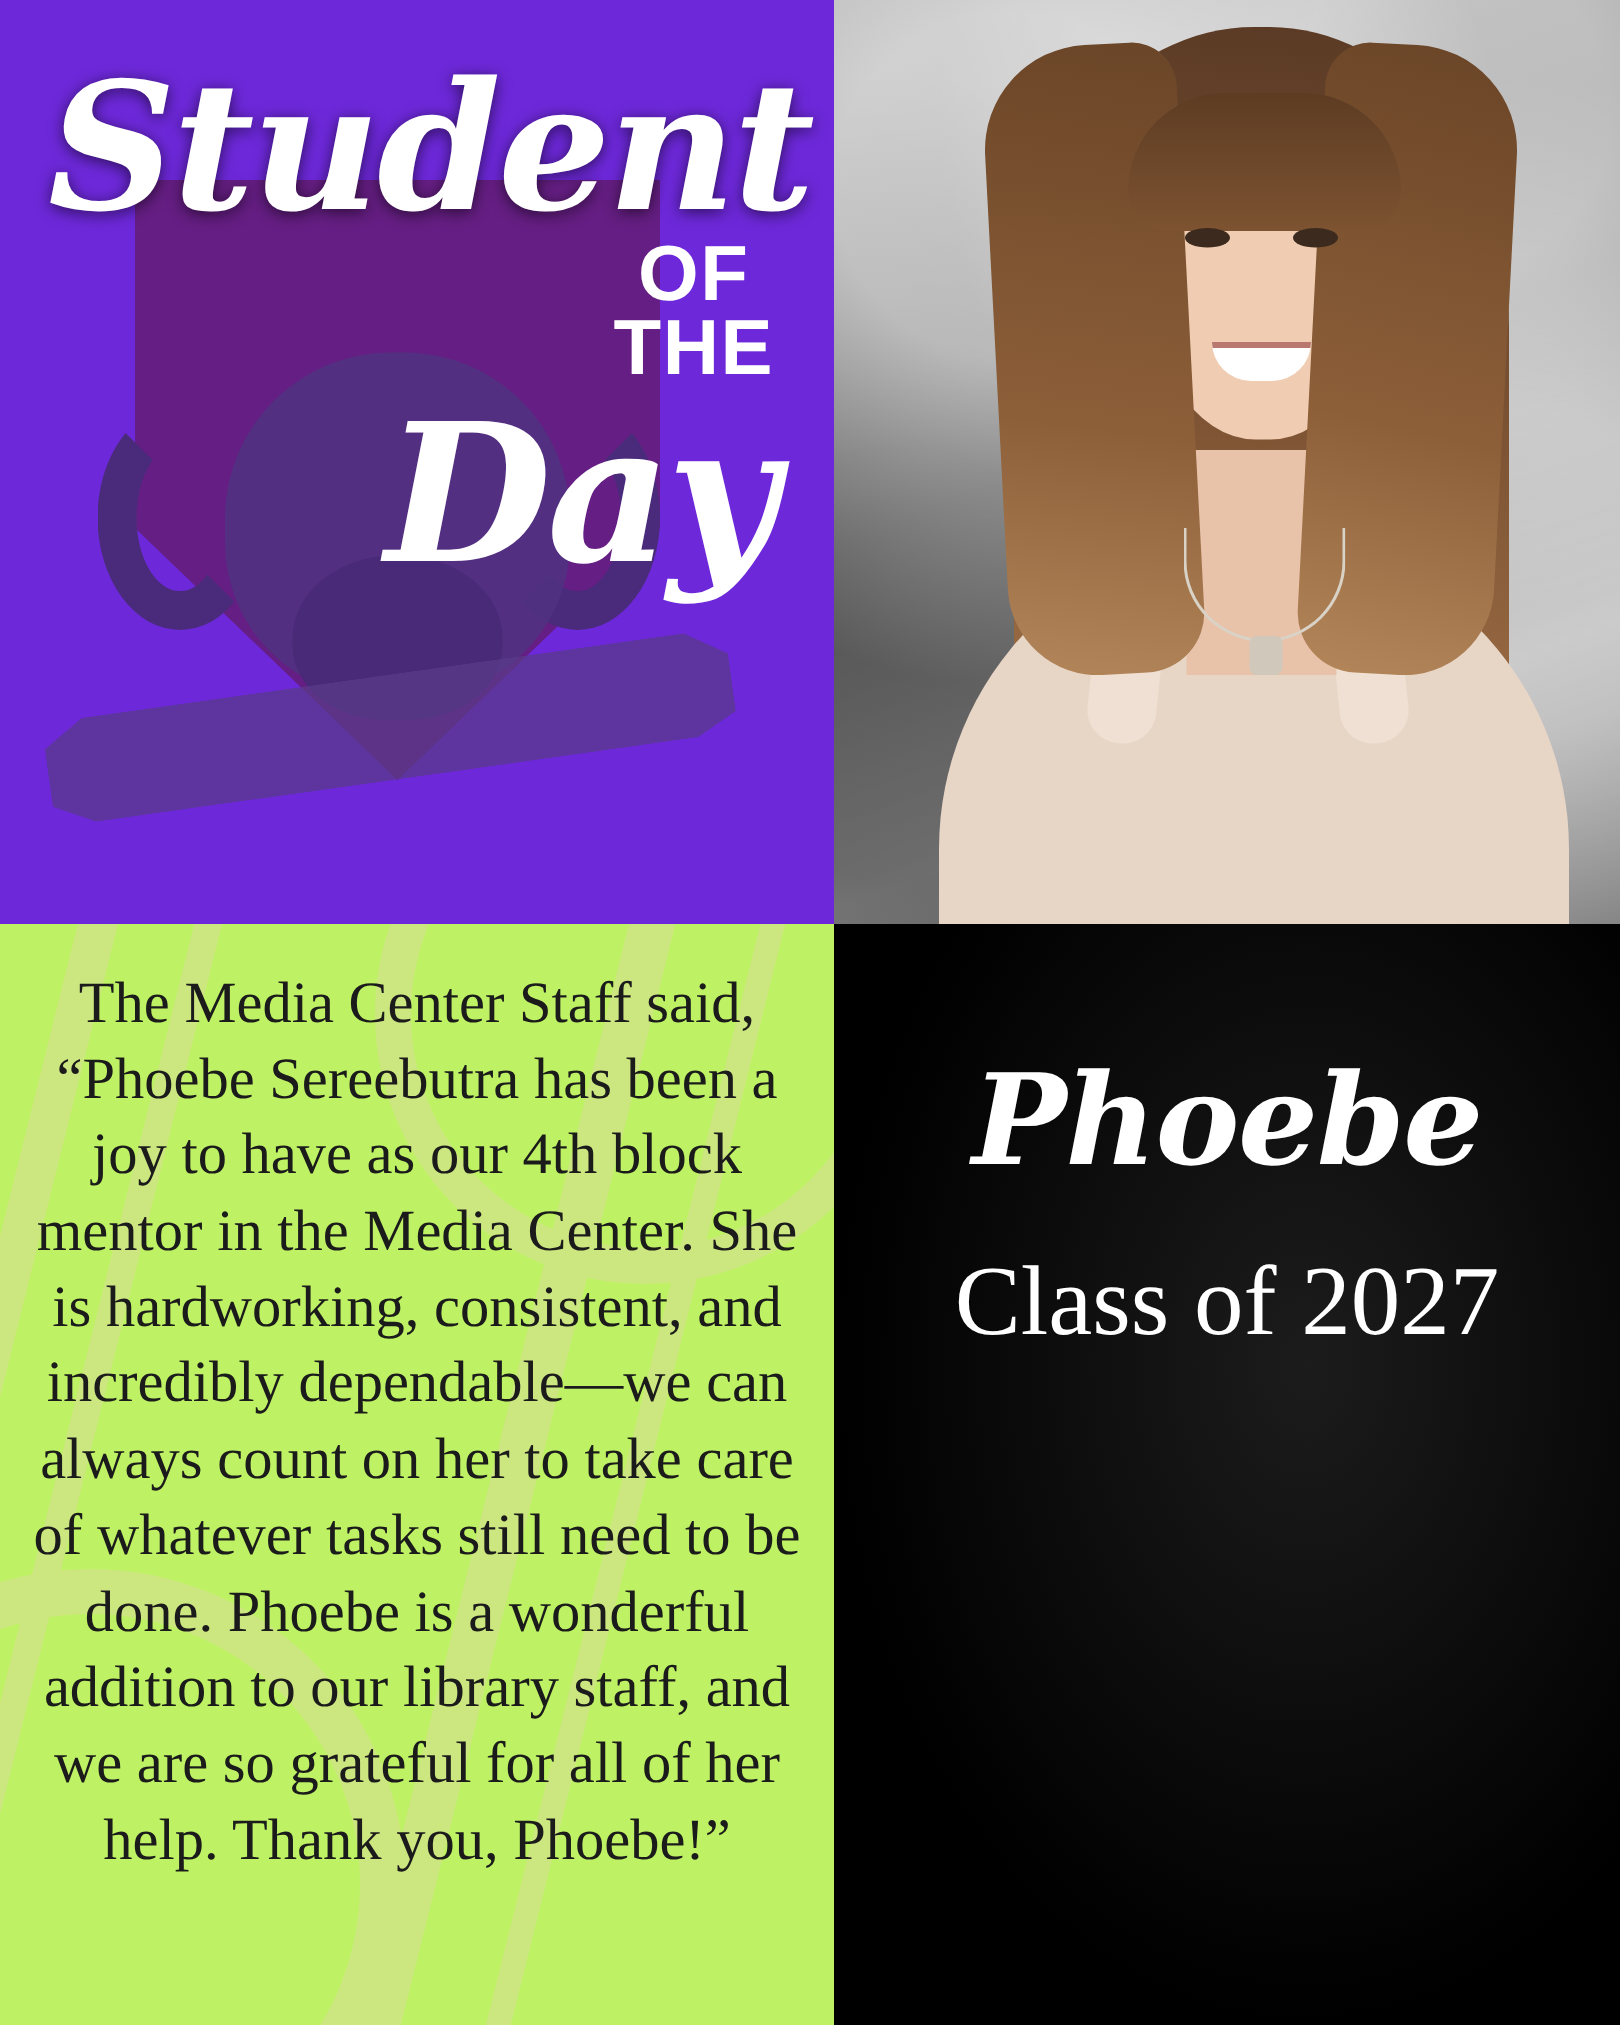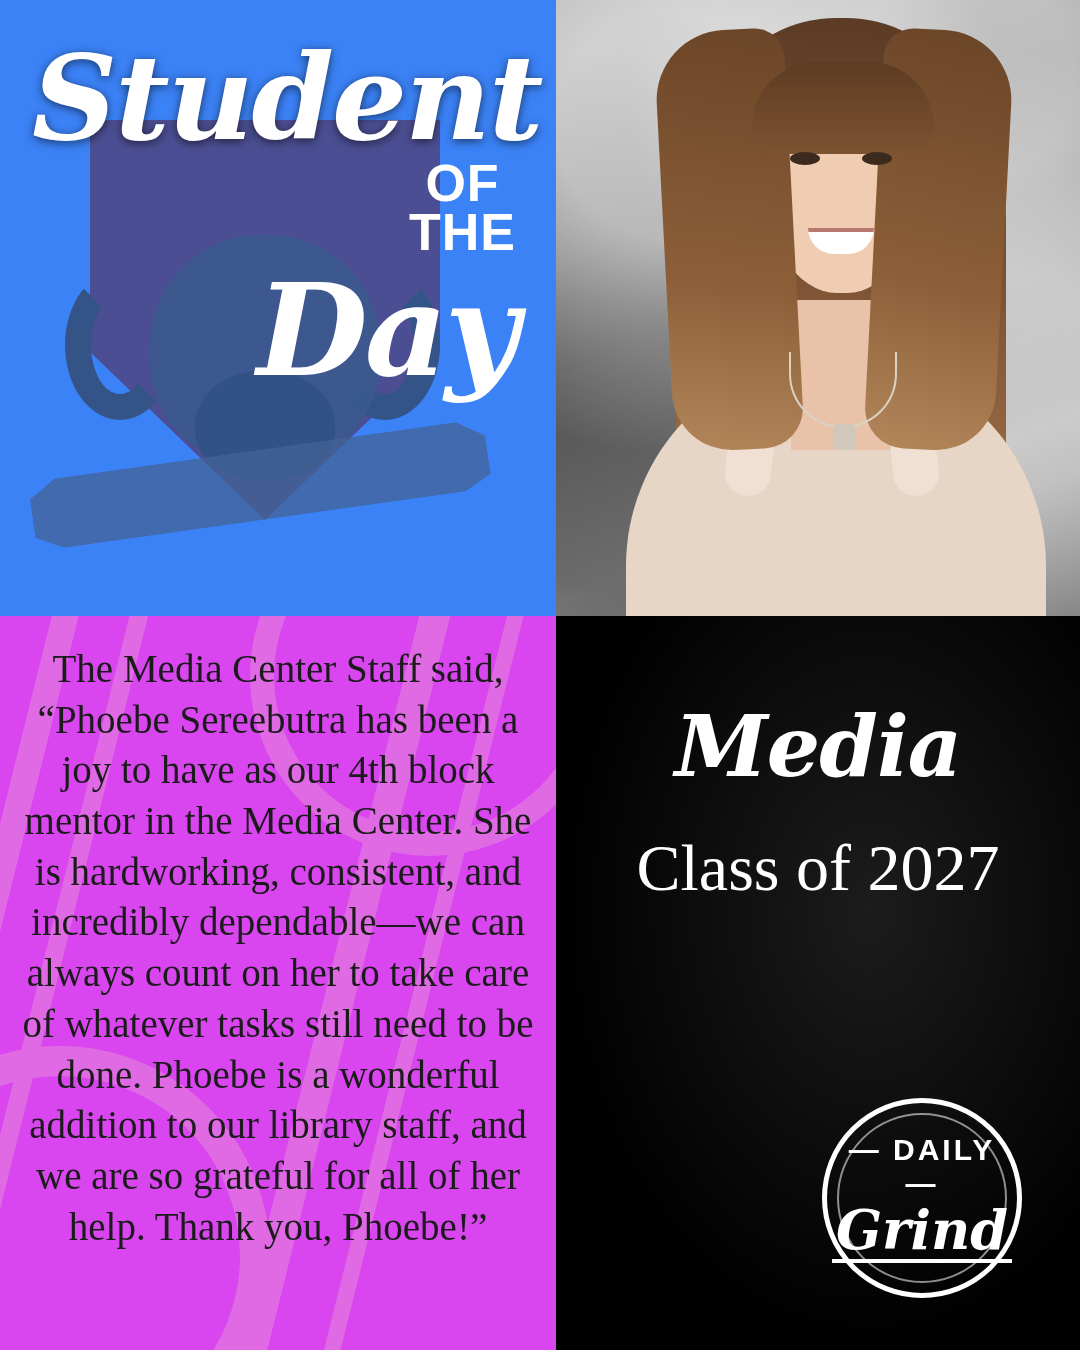--- a/index.html
+++ b/index.html
@@ -12,21 +12,21 @@
     position:relative;
     width:1080px; height:1350px;
     display:grid;
     grid-template-columns:556px 524px;
     grid-template-rows:616px 734px;
   }
 
   
   .title-cell {
     position:relative;
-    background:#3b82f6;
+    background:#6d28d9;
     overflow:hidden;
   }
   
   .mascot {
     position:absolute;
     left:30px; top:120px;
     width:470px; height:460px;
     opacity:.55;
   }
   .mascot .shield {
@@ -210,21 +210,21 @@
     position:absolute;
     left:277px; top:424px;
     width:22px; height:26px;
     background:#cfc8bb;
     border-radius:5px;
   }
 
   
   .quote-cell {
     position:relative;
-    background:#d946ef;
+    background:#bef264;
     overflow:hidden;
   }
   .quote-bg {
     position:absolute; inset:0;
     opacity:.28;
   }
   .quote-bg .stripe {
     position:absolute;
     background:#f3c9c9;
   }
@@ -368,22 +368,18 @@
       <div class="stripe s2"></div>
       <div class="stripe s3"></div>
       <div class="stripe s4"></div>
       <div class="ring"></div>
       <div class="ring2"></div>
     </div>
     <div class="quote-text">The Media Center Staff said, “Phoebe Sereebutra has been a joy to have as our 4th block mentor in the Media Center. She is hardworking, consistent, and incredibly dependable—we can always count on her to take care of whatever tasks still need to be done. Phoebe is a wonderful addition to our library staff, and we are so grateful for all of her help. Thank you, Phoebe!”</div>
   </div>
 
   <div class="name-cell">
-    <div class="name-script">Media</div>
+    <div class="name-script">Phoebe</div>
     <div class="class-of">Class of 2027</div>
 
-    <div class="logo">
-      <div class="logo-daily">— DAILY —</div>
-      <div class="logo-grind">Grind</div>
-    </div>
   </div>
 
 </div>
 
 </body></html>

